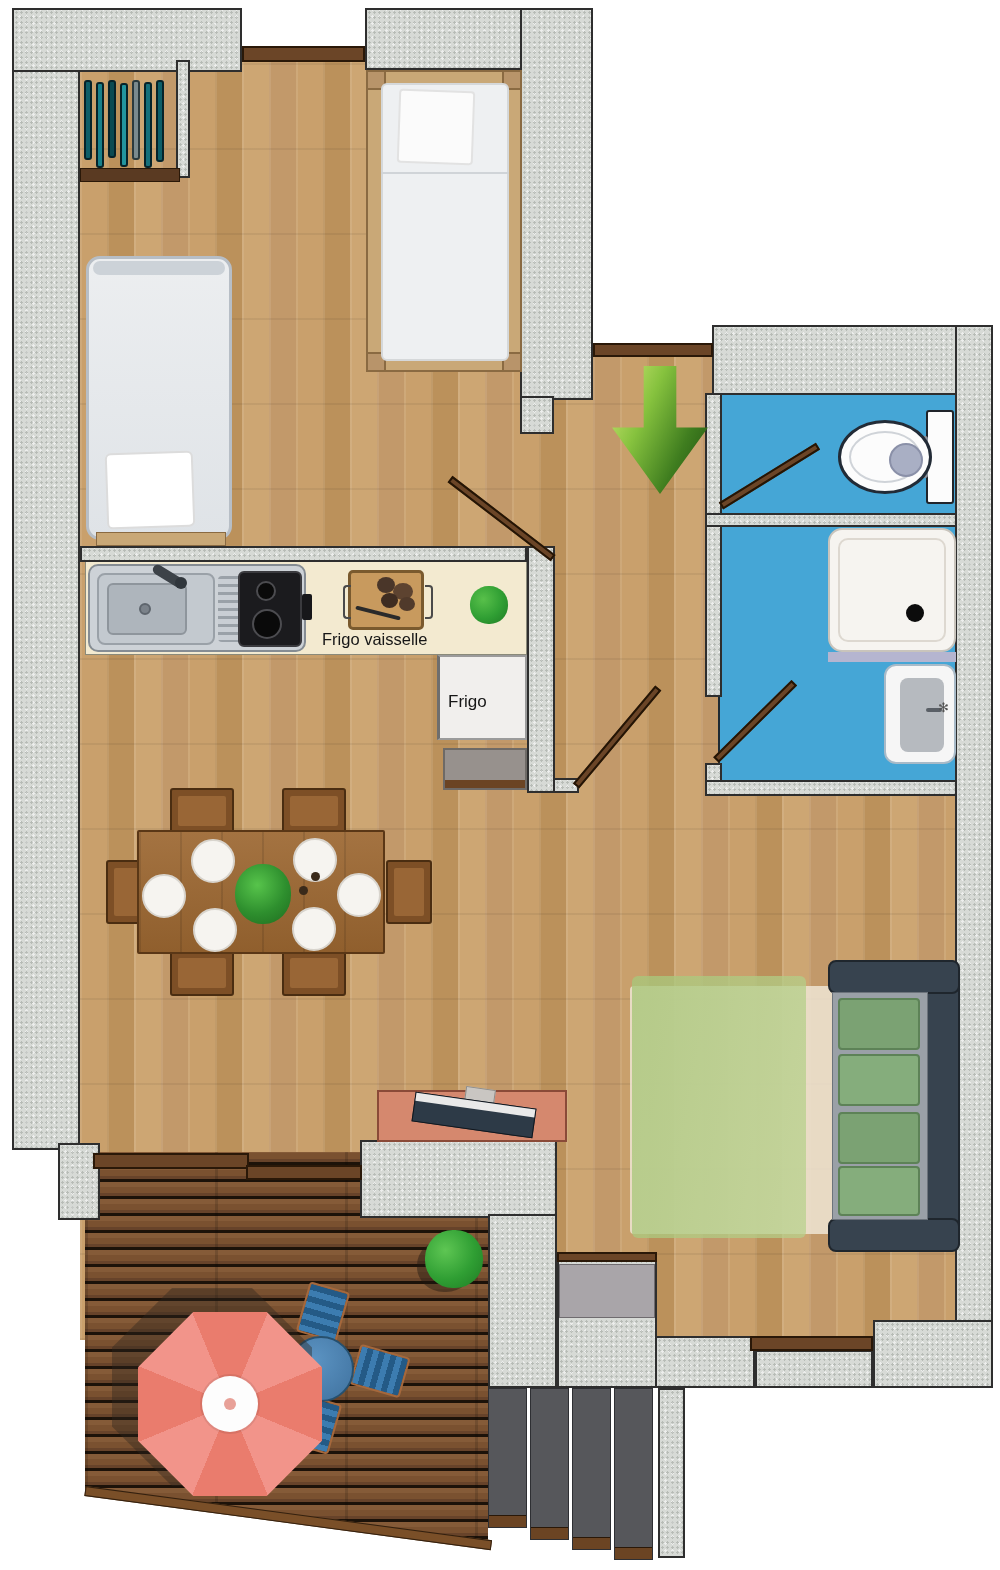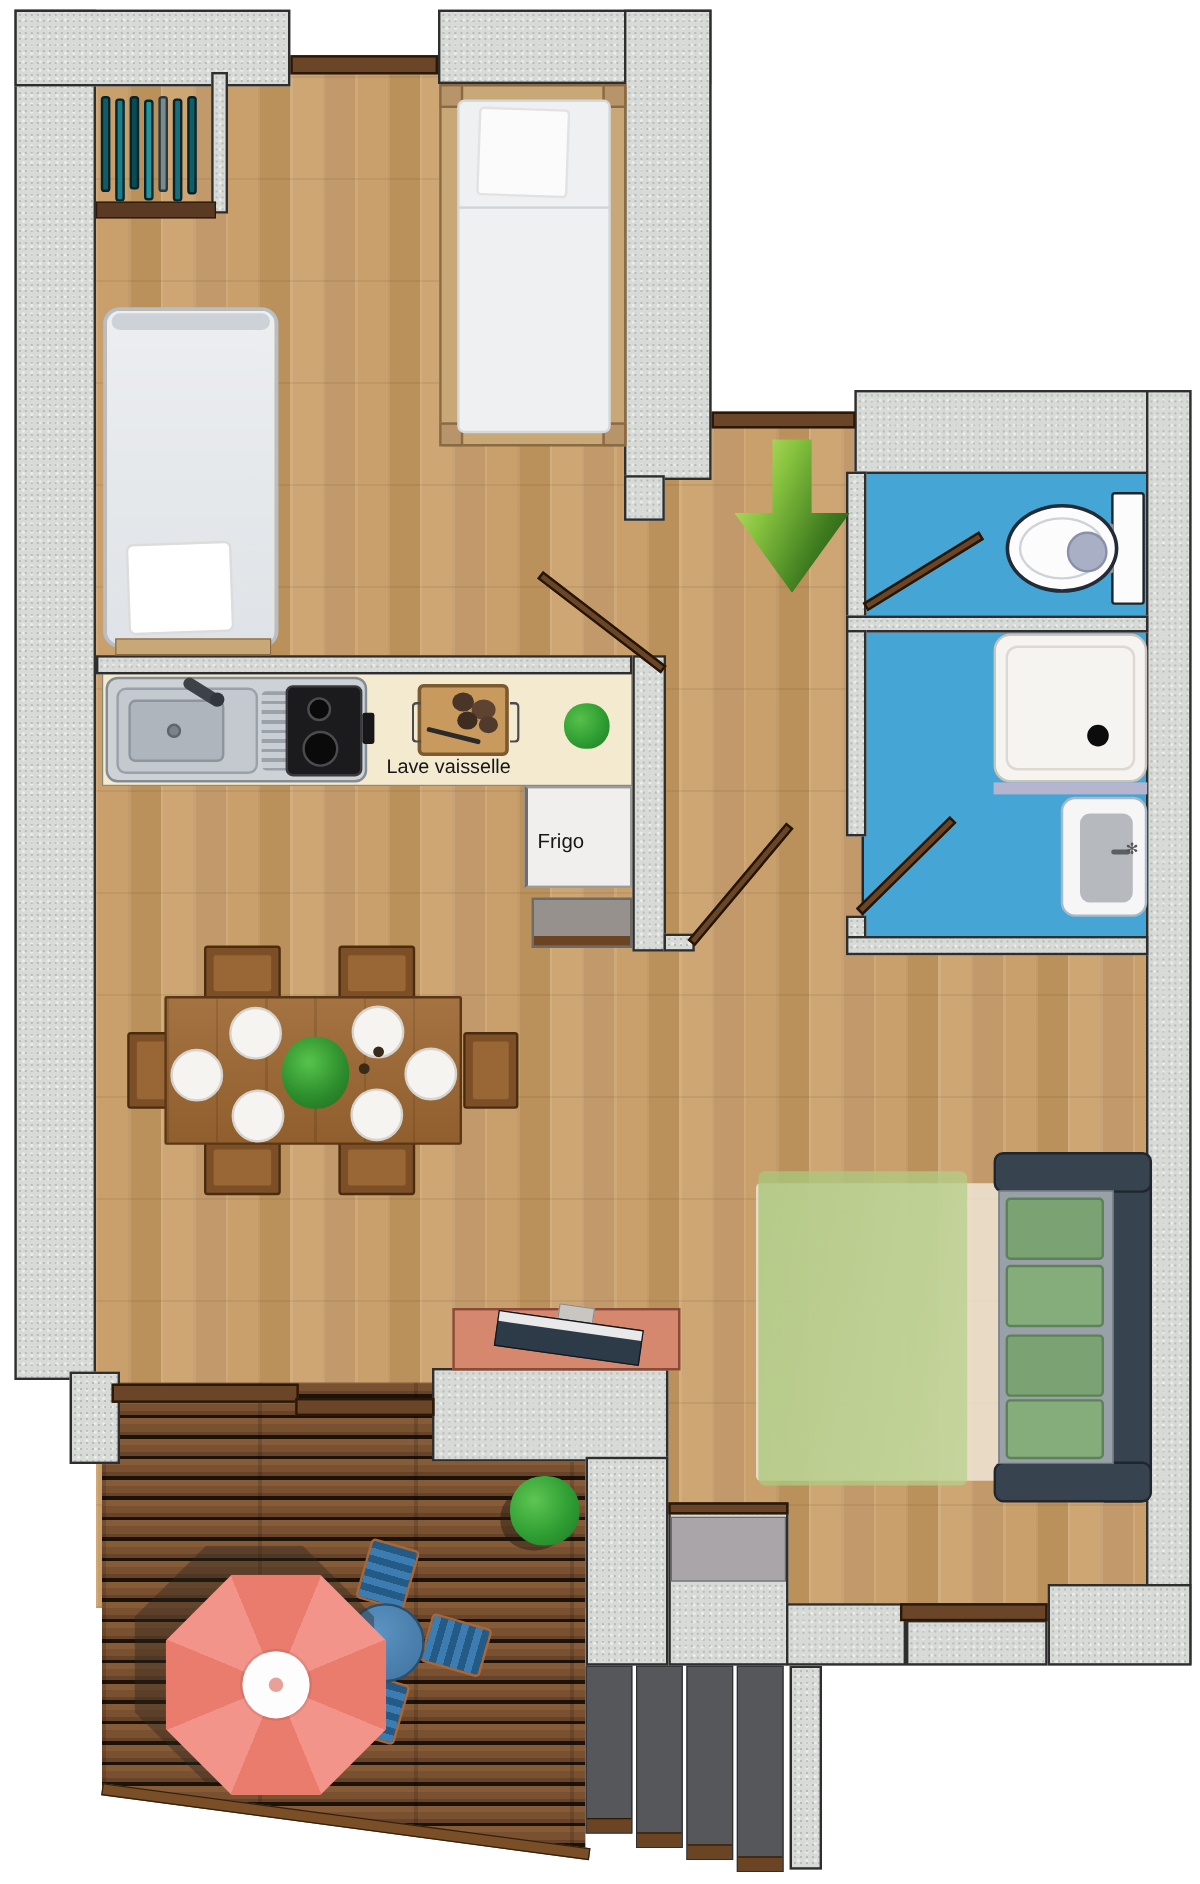--- a/index.html
+++ b/index.html
@@ -74,21 +74,21 @@
   <div style="left:348px;top:570px;width:76px;height:60px;background:#c89a5e;border:3px solid #7a5a2e;border-radius:5px;">
     <div style="left:-8px;top:12px;width:8px;height:34px;border:2px solid #4a4a4a;border-right:none;border-radius:4px 0 0 4px;"></div>
     <div style="left:74px;top:12px;width:8px;height:34px;border:2px solid #4a4a4a;border-left:none;border-radius:0 4px 4px 0;"></div>
     <div style="left:26px;top:4px;width:18px;height:16px;background:#4a3629;border-radius:50%;"></div>
     <div style="left:42px;top:10px;width:20px;height:17px;background:#5d4330;border-radius:50%;"></div>
     <div style="left:30px;top:20px;width:17px;height:15px;background:#3e2c21;border-radius:50%;"></div>
     <div style="left:48px;top:24px;width:16px;height:14px;background:#503a2b;border-radius:50%;"></div>
     <div style="left:4px;top:38px;width:46px;height:4px;background:#2a2a2a;transform:rotate(14deg);border-radius:2px;"></div>
   </div>
   <div class="blob" style="left:470px;top:586px;width:38px;height:38px;background:radial-gradient(circle at 35% 35%,#58c04a,#2f9e33 55%,#1f7a24);"></div>
-  <span class="label" style="left:322px;top:630px;font-size:16.5px;">Lave vaisselle</span>
+  <span class="label" style="left:322px;top:630px;font-size:16.5px;">Frigo vaisselle</span>
 
   <div style="left:437px;top:655px;width:90px;height:85px;background:#f1efed;border:2px solid #9b9b9b;border-left:3px solid #6e6e6e;"></div>
   <span class="label" style="left:448px;top:692px;">Frigo</span>
   <div style="left:443px;top:748px;width:84px;height:42px;background:#97918d;border:2px solid #6e6a66;">
     <div style="left:0;right:0;bottom:0;height:8px;background:#6b4423;"></div>
   </div>
 
   <div class="deck" style="left:85px;top:1148px;width:403px;height:400px;
               clip-path:polygon(15px 4px,275px 4px,275px 70px,403px 70px,403px 392px,0px 342px,0px 70px,15px 70px);"></div>
   <div style="left:85px;top:1486px;width:410px;height:10px;background:#7a4f28;border:1px solid #33200f;transform:rotate(7.6deg);transform-origin:left center;"></div>

